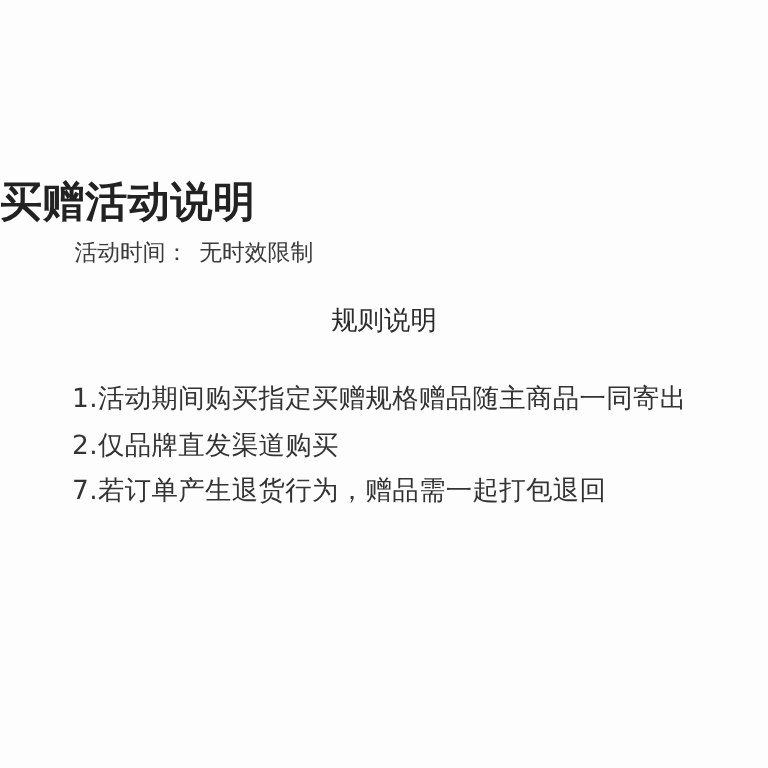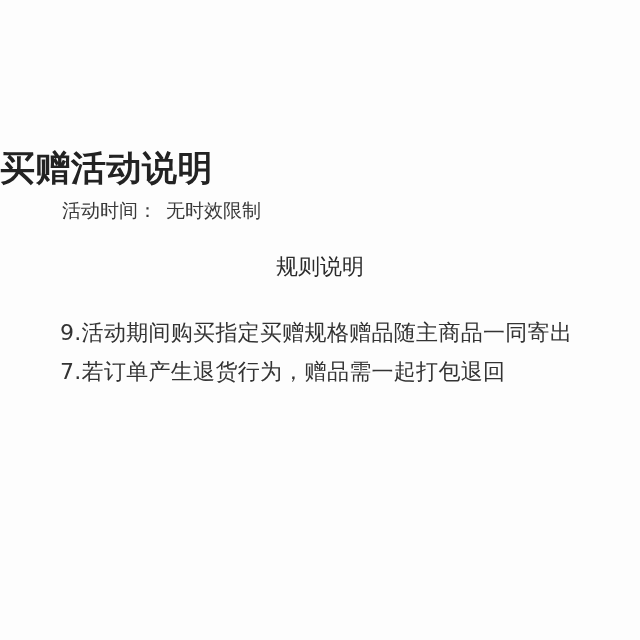--- a/index.html
+++ b/index.html
@@ -74,17 +74,18 @@
 
   <h1 class="doc-title">买赠活动说明</h1>
 
   <div class="meta-line">
     <span class="meta-label">活动时间：</span><span class="meta-value">无时效限制</span>
   </div>
 
   <div class="section-heading">规则说明</div>
 
   <div class="rules-list">
-    <div class="rule-item">9.活动期间购买指定买赠规格赠品随主商品一同寄出</div>
+    <div class="rule-item">1.活动期间购买指定买赠规格赠品随主商品一同寄出</div>
+    <div class="rule-item">2.仅品牌直发渠道购买</div>
     <div class="rule-item">7.若订单产生退货行为，赠品需一起打包退回</div>
   </div>
 
 </div>
 
 </body></html>

